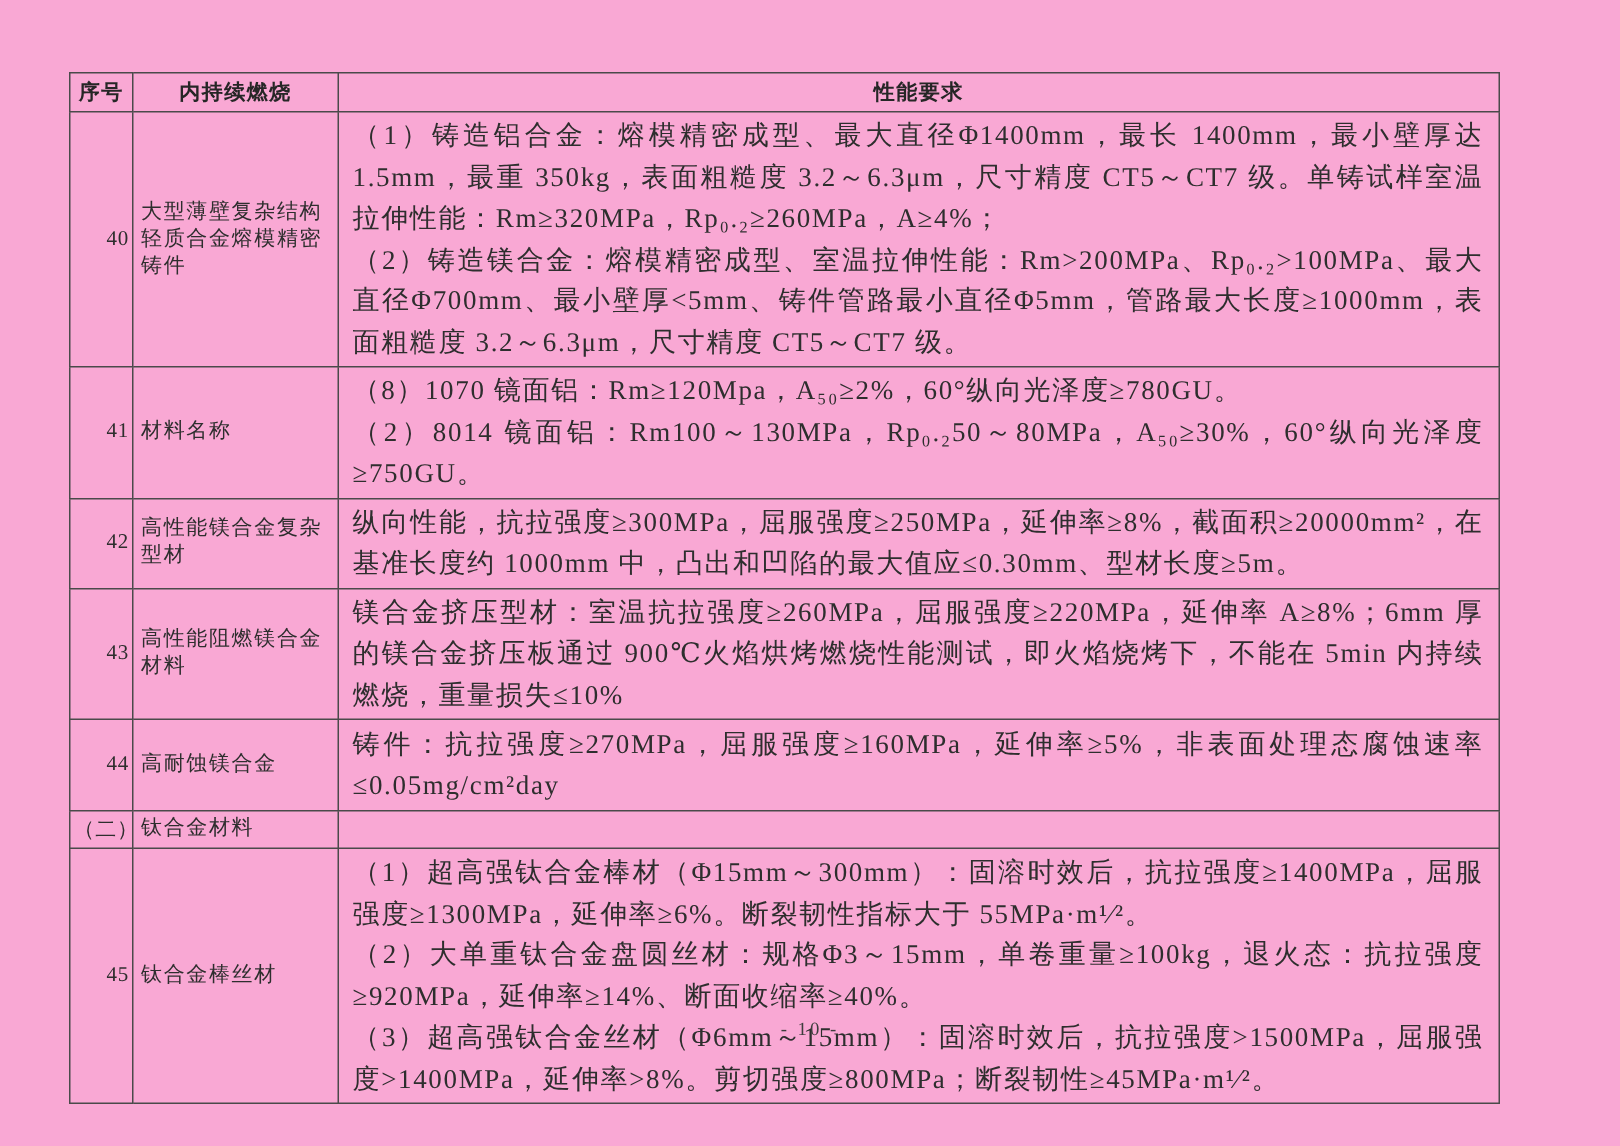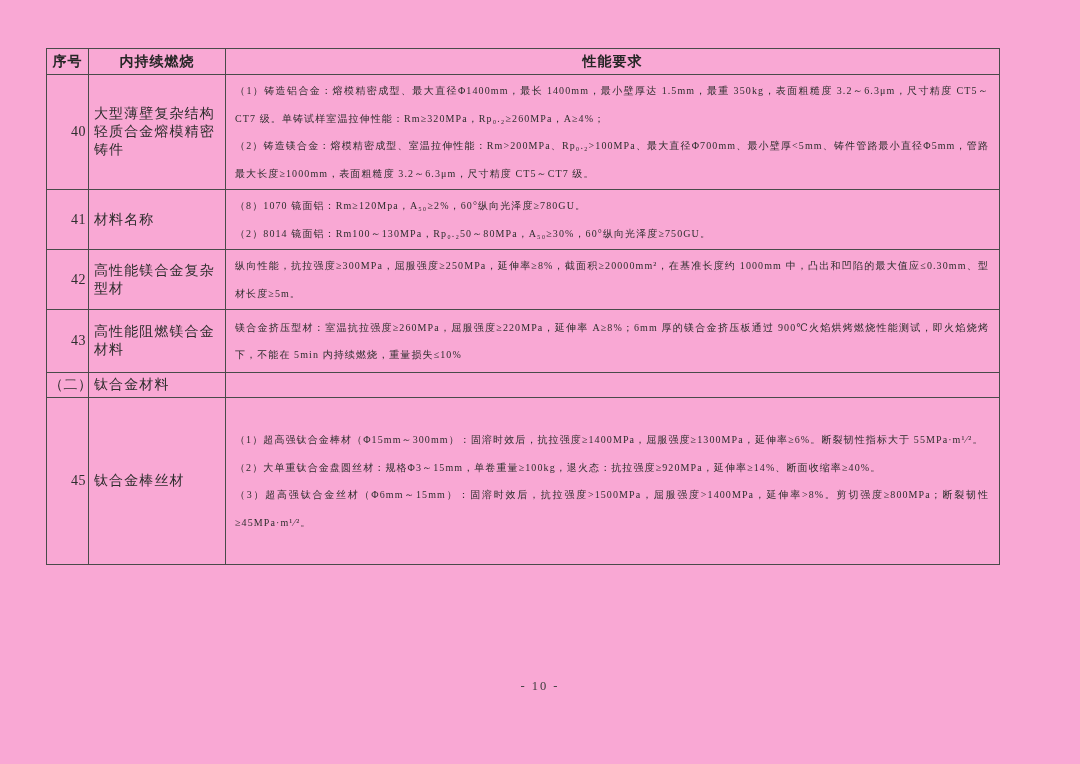--- a/index.html
+++ b/index.html
@@ -31,21 +31,21 @@
     color:#262626;
   }
   td.no {
     text-align:right; font-size:14px; letter-spacing:0.5px; padding:2px;
   }
   td.mat {
     font-size:14px; letter-spacing:1.1px; line-height:18px;
     padding:3px 5px; text-align:left;
   }
   td.req {
-    font-size:10px; letter-spacing:1.1px; line-height:27.5px;
+    font-size:18px; letter-spacing:1.1px; line-height:27.5px;
     padding:2px 10px 2px 9px; text-align:left;
   }
   td.req .para { margin:0; text-align:justify; }
 
   tr.r-hdr  { height:26px; }
   tr.r-40   { height:111px; }
   tr.r-41   { height:53px; }
   tr.r-42   { height:58px; }
   tr.r-43   { height:63px; }
   tr.r-44   { height:61px; }
@@ -99,20 +99,27 @@
           <div class="para">纵向性能，抗拉强度≥300MPa，屈服强度≥250MPa，延伸率≥8%，截面积≥20000mm²，在基准长度约 1000mm 中，凸出和凹陷的最大值应≤0.30mm、型材长度≥5m。</div>
         </td>
       </tr>
       <tr class="r-43">
         <td class="no">43</td>
         <td class="mat">高性能阻燃镁合金材料</td>
         <td class="req">
           <div class="para">镁合金挤压型材：室温抗拉强度≥260MPa，屈服强度≥220MPa，延伸率 A≥8%；6mm 厚的镁合金挤压板通过 900℃火焰烘烤燃烧性能测试，即火焰烧烤下，不能在 5min 内持续燃烧，重量损失≤10%</div>
         </td>
       </tr>
+      <tr class="r-44">
+        <td class="no">44</td>
+        <td class="mat">高耐蚀镁合金</td>
+        <td class="req">
+          <div class="para">铸件：抗拉强度≥270MPa，屈服强度≥160MPa，延伸率≥5%，非表面处理态腐蚀速率≤0.05mg/cm²day</div>
+        </td>
+      </tr>
       <tr class="r-sec">
         <td class="no">（二）</td>
         <td class="mat">钛合金材料</td>
         <td class="req"></td>
       </tr>
       <tr class="r-45">
         <td class="no">45</td>
         <td class="mat">钛合金棒丝材</td>
         <td class="req">
           <div class="para">（1）超高强钛合金棒材（Φ15mm～300mm）：固溶时效后，抗拉强度≥1400MPa，屈服强度≥1300MPa，延伸率≥6%。断裂韧性指标大于 55MPa·m¹⁄²。</div>

